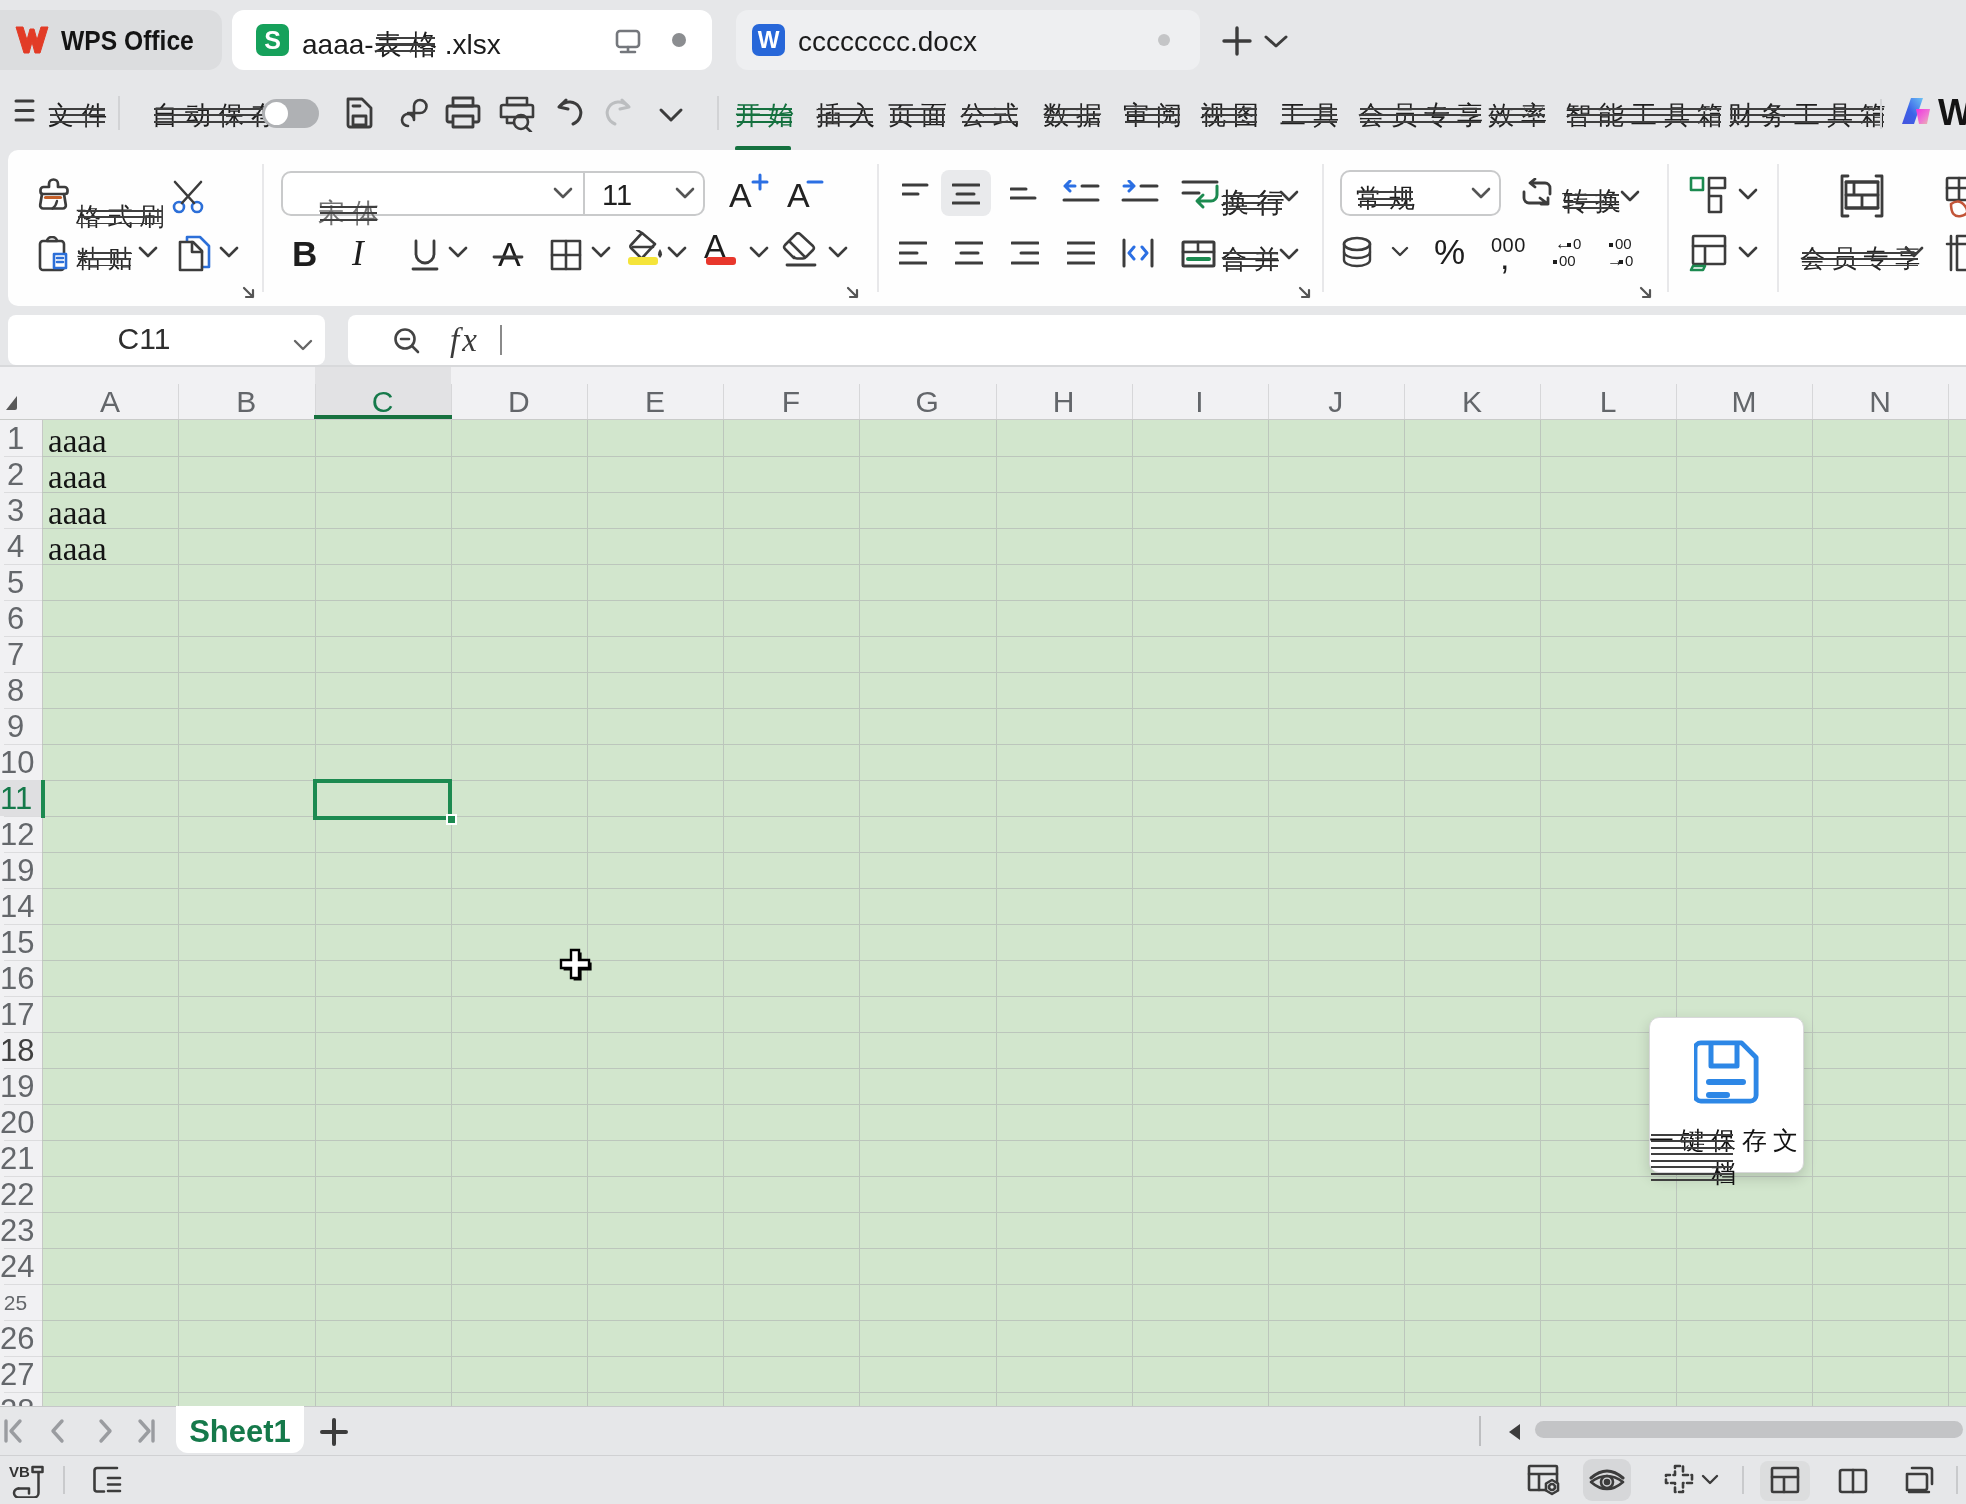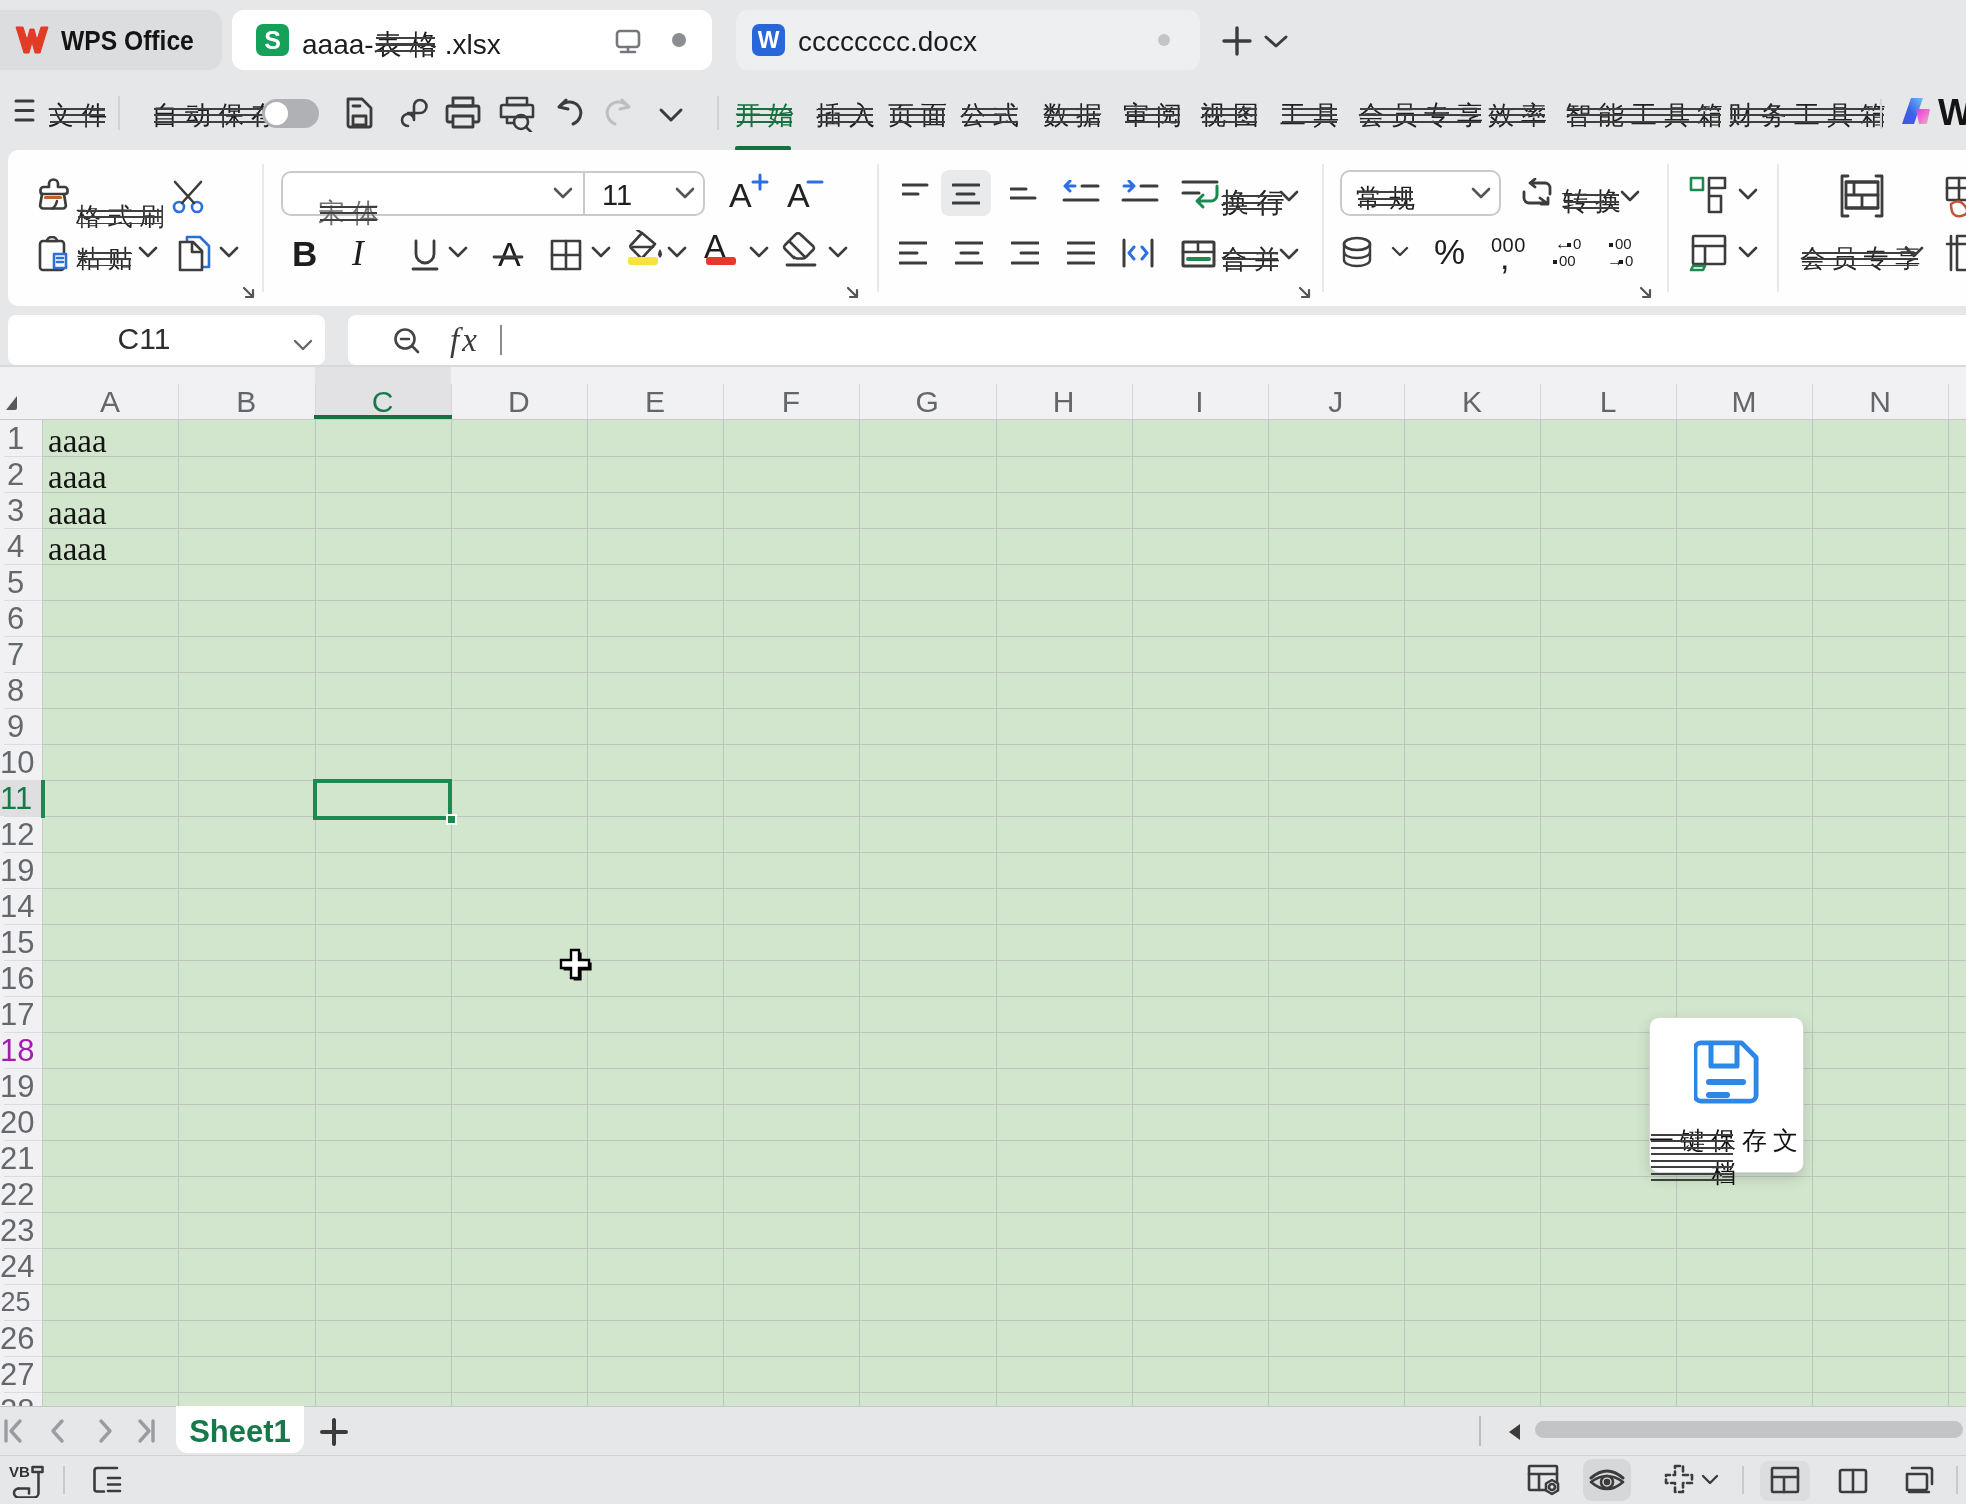--- a/index.html
+++ b/index.html
@@ -467,28 +467,28 @@
 <div class="ab" style="left:0;top:710px;width:31px;text-align:center;font-size:31px;color:#64676b;line-height:33px">9</div>
 <div class="ab" style="left:0;top:746px;width:31px;text-align:center;font-size:31px;color:#64676b;line-height:33px">10</div>
 <div class="ab" style="left:0;top:780px;width:42px;height:36px;background:#dfdfe1"></div>
 <div class="ab" style="left:0;top:782px;width:31px;text-align:center;font-size:31px;color:#15794a;line-height:33px">11</div>
 <div class="ab" style="left:0;top:818px;width:31px;text-align:center;font-size:31px;color:#64676b;line-height:33px">12</div>
 <div class="ab" style="left:0;top:854px;width:31px;text-align:center;font-size:31px;color:#64676b;line-height:33px">19</div>
 <div class="ab" style="left:0;top:890px;width:31px;text-align:center;font-size:31px;color:#64676b;line-height:33px">14</div>
 <div class="ab" style="left:0;top:926px;width:31px;text-align:center;font-size:31px;color:#64676b;line-height:33px">15</div>
 <div class="ab" style="left:0;top:962px;width:31px;text-align:center;font-size:31px;color:#64676b;line-height:33px">16</div>
 <div class="ab" style="left:0;top:998px;width:31px;text-align:center;font-size:31px;color:#64676b;line-height:33px">17</div>
-<div class="ab" style="left:0;top:1034px;width:31px;text-align:left;font-size:31px;color:#a21caf;line-height:33px">18</div>
+<div class="ab" style="left:0;top:1034px;width:31px;text-align:left;font-size:31px;color:#404040;line-height:33px">18</div>
 <div class="ab" style="left:0;top:1070px;width:31px;text-align:center;font-size:31px;color:#64676b;line-height:33px">19</div>
 <div class="ab" style="left:0;top:1106px;width:31px;text-align:center;font-size:31px;color:#64676b;line-height:33px">20</div>
 <div class="ab" style="left:0;top:1142px;width:31px;text-align:center;font-size:31px;color:#64676b;line-height:33px">21</div>
 <div class="ab" style="left:0;top:1178px;width:31px;text-align:center;font-size:31px;color:#64676b;line-height:33px">22</div>
 <div class="ab" style="left:0;top:1214px;width:31px;text-align:center;font-size:31px;color:#64676b;line-height:33px">23</div>
 <div class="ab" style="left:0;top:1250px;width:31px;text-align:center;font-size:31px;color:#64676b;line-height:33px">24</div>
-<div class="ab" style="left:0;top:1286px;width:31px;text-align:center;font-size:27px;color:#64676b;line-height:33px">25</div>
+<div class="ab" style="left:0;top:1286px;width:31px;text-align:center;font-size:21px;color:#64676b;line-height:33px">25</div>
 <div class="ab" style="left:0;top:1322px;width:31px;text-align:center;font-size:31px;color:#64676b;line-height:33px">26</div>
 <div class="ab" style="left:0;top:1358px;width:31px;text-align:center;font-size:31px;color:#64676b;line-height:33px">27</div>
 <div class="ab" style="left:0;top:1394px;width:31px;text-align:center;font-size:31px;color:#64676b;line-height:33px">28</div>
 <div class="ab" style="left:48px;top:424px;font-family:'Liberation Serif',serif;font-size:33px;color:#141414;line-height:34px">aaaa</div>
 <div class="ab" style="left:48px;top:460px;font-family:'Liberation Serif',serif;font-size:33px;color:#141414;line-height:34px">aaaa</div>
 <div class="ab" style="left:48px;top:496px;font-family:'Liberation Serif',serif;font-size:33px;color:#141414;line-height:34px">aaaa</div>
 <div class="ab" style="left:48px;top:532px;font-family:'Liberation Serif',serif;font-size:33px;color:#141414;line-height:34px">aaaa</div>
 <div class="ab" style="left:41px;top:780px;width:4px;height:38px;background:#1c8a50"></div>
 <div class="ab" style="left:313px;top:779px;width:139px;height:41px;border:4px solid #1c8a50"></div>
 <div class="ab" style="left:446px;top:814px;width:11px;height:11px;background:#fff"></div>

